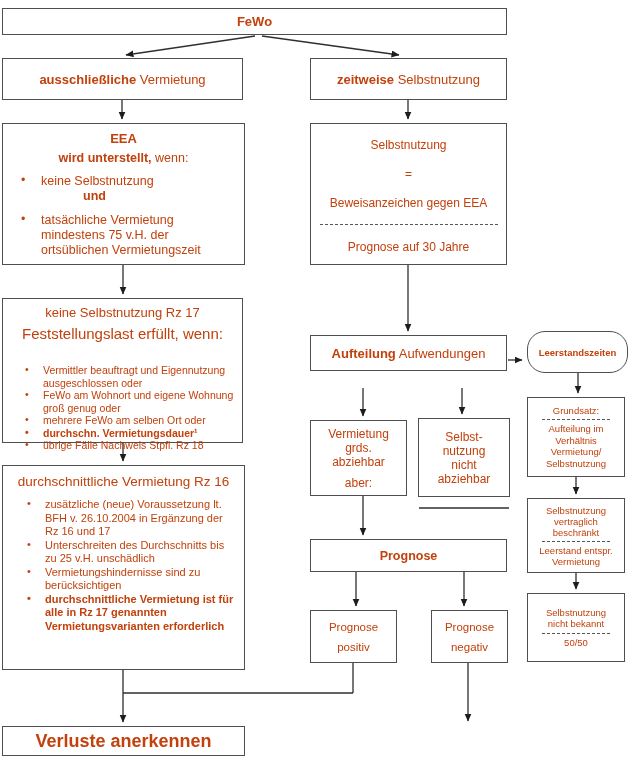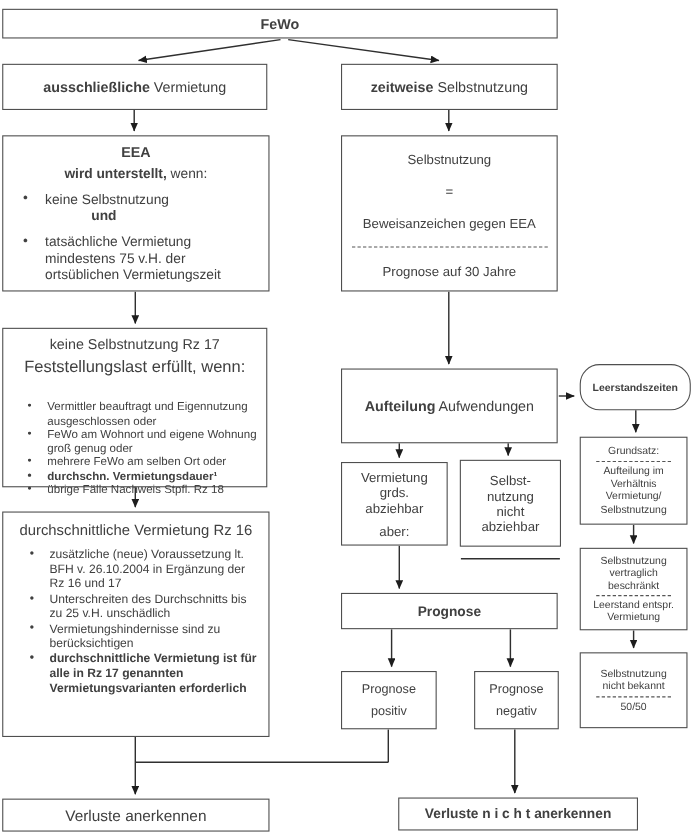--- a/index.html
+++ b/index.html
@@ -1,19 +1,19 @@
 <!DOCTYPE html>
 <html><head>
 <meta charset="utf-8">
 <style>
   html,body{margin:0;padding:0;background:#fff;}
   .page{
     position:relative;width:630px;height:759px;background:#ffffff;
     font-family:"Liberation Sans","DejaVu Sans",sans-serif;
-    color:#404040;overflow:hidden;
+    color:#c2410c;overflow:hidden;
   }
   .wires{position:absolute;left:0;top:0;pointer-events:none;}
   .box{
     position:absolute;border:1px solid #4f4f4f;background:#fff;
     box-sizing:border-box;
   }
   .center{display:flex;align-items:center;justify-content:center;text-align:center;}
   .col{display:flex;flex-direction:column;align-items:center;justify-content:center;text-align:center;}
   .b{font-weight:bold;}
 
@@ -42,36 +42,36 @@
   #rz16 .ttl{text-align:center;font-size:13.5px;}
   #rz16 .blist{margin-top:9px;font-size:11px;line-height:13.5px;}
   #rz16 .blist li{padding-left:36px;}
   #rz16 .blist li::before{left:18px;}
 
   #sn-eea{left:310px;top:123px;width:197px;height:142px;font-size:12px;padding:14px 0 10px 0;justify-content:space-between;}
   .dash{border-top:1px dashed #555;height:0;}
   #sn-eea .dash{width:178px;}
   #grundsatz .dash,#vertraglich .dash,#nbekannt .dash{width:68px;margin:3px 0;}
 
-  #aufteilung{left:310px;top:335px;width:197px;height:68px;font-size:13px;justify-content:center;}
+  #aufteilung{left:310px;top:335px;width:197px;height:36px;font-size:13px;justify-content:center;}
   #leerstand{left:527px;top:331px;width:101px;height:42px;font-size:9.5px;font-weight:bold;border-radius:18px;}
 
   #verm-abz{left:310px;top:420px;width:97px;height:76px;font-size:12px;line-height:14px;}
   #verm-abz .gap{margin-top:7px;}
   #sn-nicht{left:418px;top:418px;width:92px;height:79px;font-size:12px;line-height:14px;}
 
   #prognose{left:310px;top:539px;width:197px;height:33px;font-size:12.5px;font-weight:bold;}
   #positiv{left:310px;top:610px;width:87px;height:53px;font-size:11.5px;line-height:20px;}
   #negativ{left:431px;top:610px;width:77px;height:53px;font-size:11.5px;line-height:20px;}
 
   #grundsatz{left:527px;top:397px;width:98px;height:80px;font-size:9.5px;line-height:11.5px;}
   #vertraglich{left:527px;top:498px;width:98px;height:75px;font-size:9.5px;line-height:11px;}
   #nbekannt{left:527px;top:593px;width:98px;height:69px;font-size:9.5px;line-height:11.5px;}
 
-  #verluste-ja{left:2px;top:726px;width:243px;height:30px;font-size:14px;font-weight:normal;}
+  #verluste-ja{left:2px;top:726px;width:243px;height:30px;font-size:18px;font-weight:bold;}
   #verluste-nein{left:362px;top:725px;width:218px;height:30px;font-size:12.5px;font-weight:bold;}
 </style>
 </head>
 <body>
 
 <div class="page">
 
   <svg class="wires" width="630" height="759" viewBox="0 0 630 759">
     <defs>
       <marker id="arw" markerWidth="9" markerHeight="8" refX="7.5" refY="3.5" orient="auto" markerUnits="userSpaceOnUse">
@@ -215,17 +215,14 @@
     <div>Selbstnutzung</div>
     <div>nicht bekannt</div>
     <div class="dash"></div>
     <div>50/50</div>
   </div>
 
   <div class="box center" id="verluste-ja">
     <span>Verluste anerkennen</span>
   </div>
 
-  <div class="box center" id="verluste-nein">
-    <span>Verluste n i c h t anerkennen</span>
-  </div>
 
 </div>
 
 </body></html>

